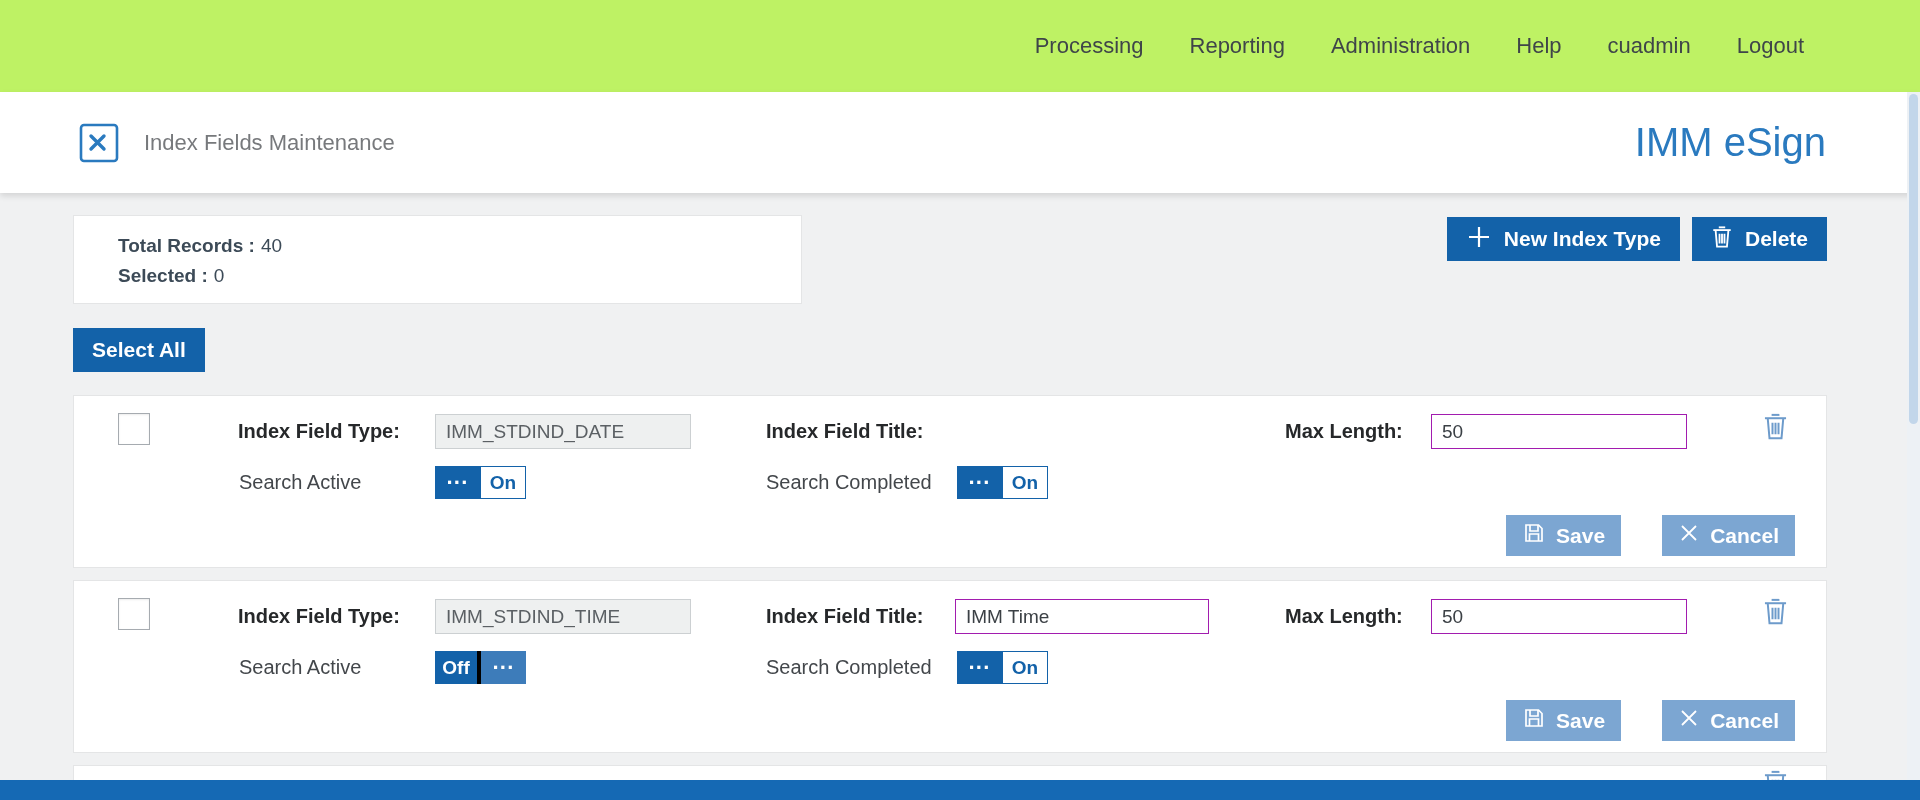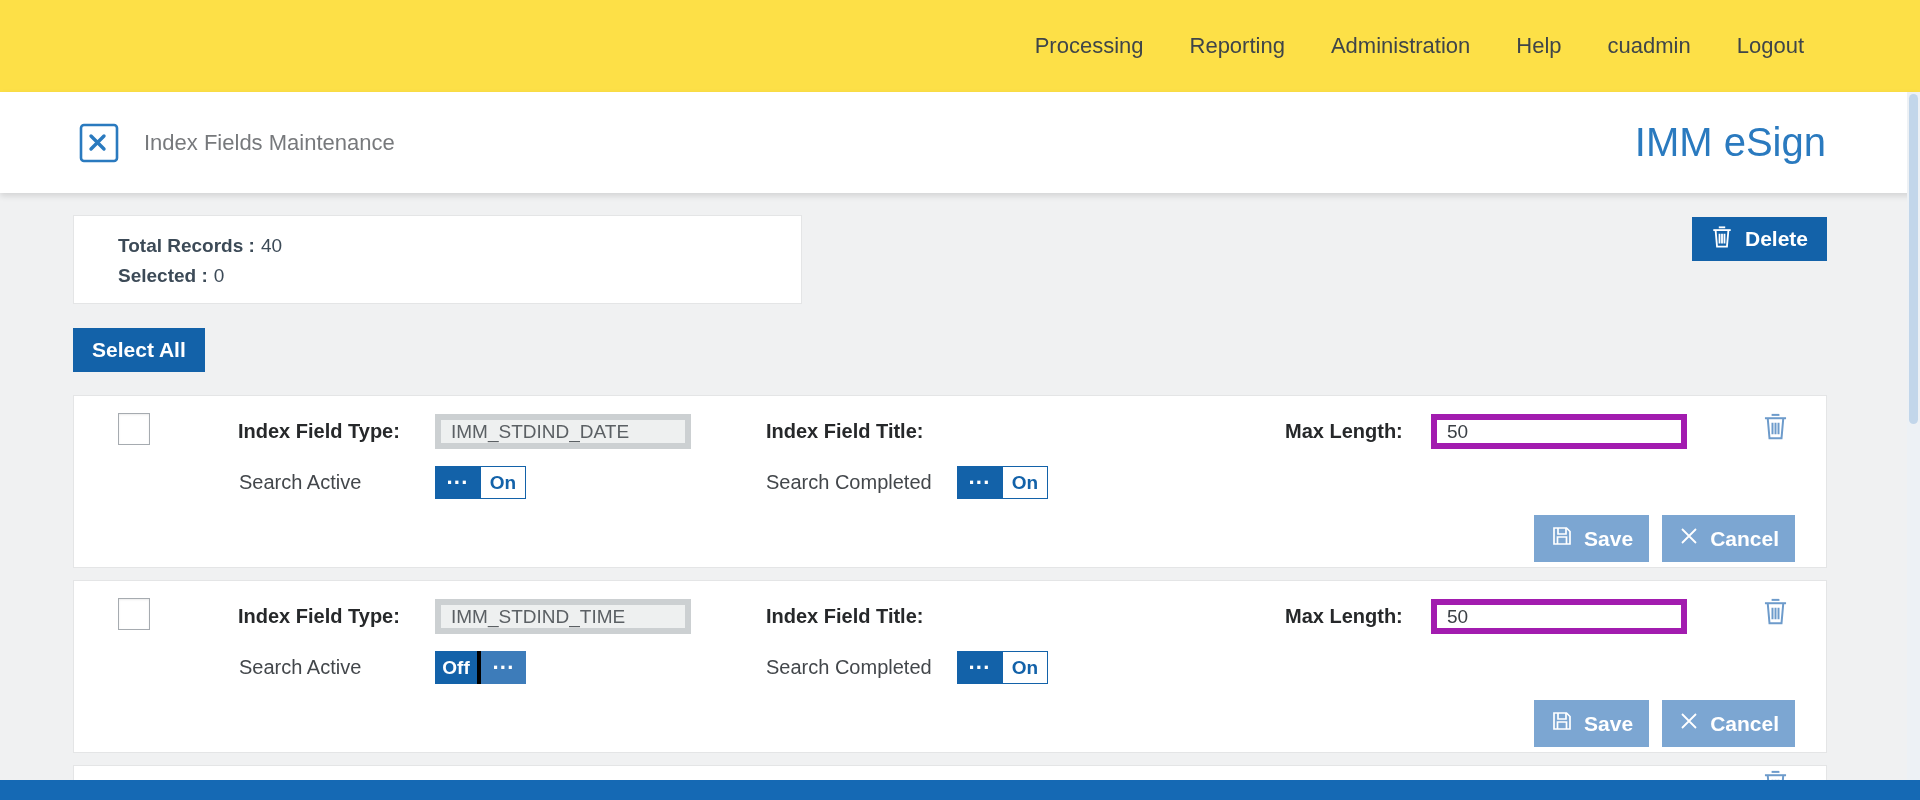--- a/index.html
+++ b/index.html
@@ -6,21 +6,21 @@
   html,body { margin:0; padding:0; }
   body {
     width:1920px; height:800px; overflow:hidden;
     background:#f0f1f2;
     font-family:"Liberation Sans", sans-serif;
     position:relative;
   }
 
   
   .topnav {
-    height:92px; background:#fde047;
+    height:92px; background:#bef264;
     display:flex; justify-content:flex-end; align-items:center;
     gap:46px; padding-right:116px;
   }
   .nav-item { font-size:22px; color:#3f4549; cursor:pointer; white-space:nowrap; }
 
   
   .header {
     height:101px; background:#ffffff;
     box-shadow:0 3px 6px rgba(0,0,0,.12);
     display:flex; align-items:center;
@@ -68,21 +68,21 @@
   .line1 { top:18px; line-height:35px; }
   .line2 { top:70px; line-height:33px; }
   .pos-ft-label { left:164px; }
   .pos-title-label { left:692px; }
   .pos-max-label { left:1211px; }
   .pos-sa-label { left:165px; }
   .pos-sc-label { left:692px; }
 
   .txt {
     position:absolute; top:18px; height:35px;
-    border:6px solid #a21caf; background:#fff;
+    border:1px solid #a21caf; background:#fff;
     font-size:19px; color:#3b4045; padding:0 10px;
     font-family:inherit;
   }
   .pos-ft-input { left:361px; width:256px; }
   .txt.disabled { background:#eef0f0; border-color:#ccd0d2; color:#5b6064; }
   .pos-title-input { left:881px; width:254px; }
   .pos-max-input { left:1357px; width:256px; }
 
   .row-trash {
     position:absolute; right:37px; top:15px; width:27px; height:30px;
@@ -101,23 +101,23 @@
   .t-label {
     width:46px; display:flex; align-items:center; justify-content:center;
     font-size:19px; font-weight:700;
   }
   .toggle.on .t-label { background:#fff; border:1px solid #1362a9; color:#1362a9; }
   .toggle.off .t-label { background:#1362a9; color:#fff; border-right:4px solid #000000; }
 
   .row-actions { position:absolute; right:31px; top:119px; display:flex; gap:13px; }
   .muted-btn {
     background:#7ca6d2; border:none; color:#fff;
-    height:47px; display:flex; align-items:center; gap:10px;
+    height:41px; display:flex; align-items:center; gap:10px;
     padding:0 16px; font-size:21px; font-weight:700;
-    font-family:inherit; cursor:pointer;
+    font-family:inherit; cursor:pointer;margin-left:28px;
   }
 
   .row-partial {
     position:relative; height:16px; background:#fff;
     border:1px solid #e4e5e6; border-bottom:none; overflow:hidden;
   }
   .row-partial .row-trash { top:2px; }
 
   
   .bottom-bar {
@@ -162,20 +162,28 @@
     <div class="summary">
       <div class="summary-line">
         <span class="s-label">Total Records :</span><span>40</span>
       </div>
       <div class="summary-line">
         <span class="s-label">Selected :</span><span>0</span>
       </div>
     </div>
 
     <div class="action-buttons">
+      <button class="btn-primary">
+        <span>
+          <svg width="26" height="26" viewBox="0 0 26 26" fill="none" stroke="#ffffff" stroke-width="2.2">
+              <path d="M13 3v20M3 13h20"></path>
+            </svg>
+        </span>
+        <span>New Index Type</span>
+      </button>
       <button class="btn-primary">
         <span>
           <svg width="22" height="25" viewBox="0 0 24 27" fill="none" stroke="#ffffff" stroke-width="2">
             <path d="M8.5 3.5h7"></path>
               <path d="M2.5 6.5h19"></path>
             <path d="M5 6.5l1.6 18h10.8L19 6.5"></path>
             <path d="M9.3 10.5v10.5M12 10.5v10.5M14.7 10.5v10.5"></path>
           </svg>
         </span>
         <span>Delete</span>
@@ -243,20 +251,21 @@
       </div>
     </section>
 
     <section class="row-card">
       <span class="checkbox"></span>
 
       <span class="lbl bold line1 pos-ft-label">Index Field Type:</span>
       <input class="txt disabled pos-ft-input" readonly="" value="IMM_STDIND_TIME" style="">
 
       <span class="lbl bold line1 pos-title-label">Index Field Title:</span>
+      <input class="txt pos-title-input" value="IMM Time" style="">
 
       <span class="lbl bold line1 pos-max-label">Max Length:</span>
       <input class="txt pos-max-input" value="50" style="">
 
       <span class="row-trash">
         <svg width="27" height="30" viewBox="0 0 24 27" fill="none" stroke="currentColor" stroke-width="1.8">
           <path d="M8.5 3.5h7"></path>
             <path d="M2.5 6.5h19"></path>
           <path d="M5 6.5l1.6 18h10.8L19 6.5"></path>
           <path d="M9.3 10.5v10.5M12 10.5v10.5M14.7 10.5v10.5"></path>

